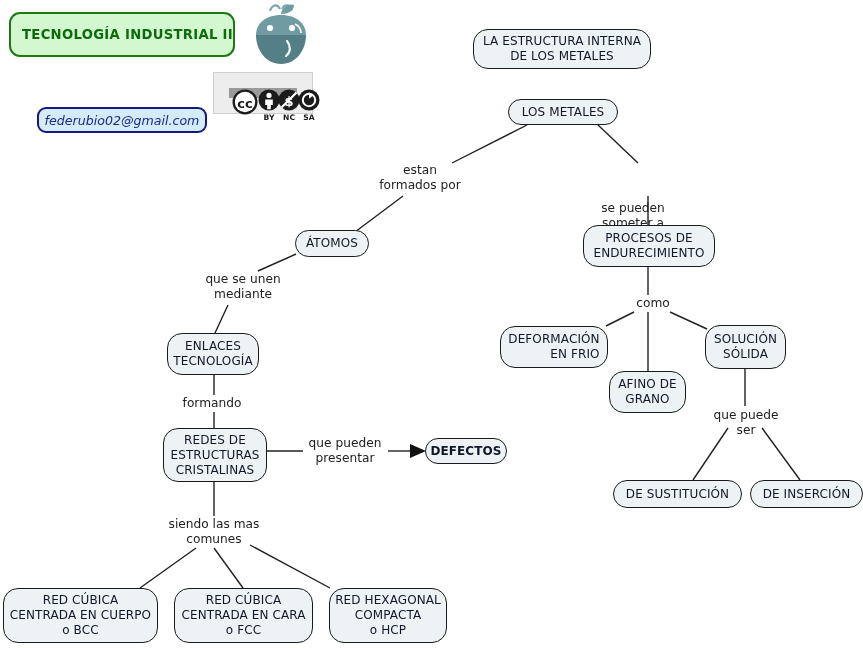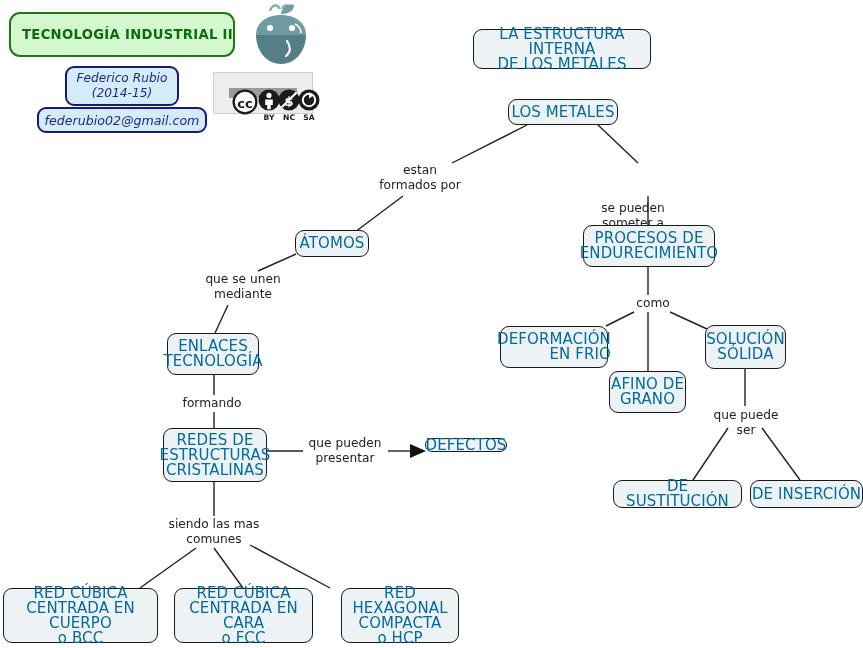--- a/index.html
+++ b/index.html
@@ -23,23 +23,23 @@
     top: 0;
     width: 863px;
     height: 648px;
     pointer-events: none;
   }
   .node {
     position: absolute;
     box-sizing: border-box;
     background: #edf3f5;
     border: 1.6px solid #1a1a1a;
-    border-radius: 9px;
-    color: #0369a1;
-    font-size: 15px;
+    border-radius: 15px;
+    color: #0f172a;
+    font-size: 12px;
     line-height: 15px;
     text-align: center;
     display: flex;
     align-items: center;
     justify-content: center;
     letter-spacing: 0.1px;
     white-space: pre-line;
     z-index: 3;
   }
   .edge-label {
@@ -156,24 +156,20 @@
       <path d="M31 11 C33 4 40 1 44 3 C44 9 38 12 31 12 Z" fill="#6f9ba2"></path>
       <path d="M31 13 C15 13 6 22 6 33 L56 33 C56 22 47 13 31 13 Z" fill="#6f9ba2"></path>
       <path d="M6 33 C6 47 15 62 31 62 C47 62 56 47 56 33 Z" fill="#557f86"></path>
       <circle cx="20" cy="26" r="3.1" fill="#ffffff"></circle>
       <circle cx="42" cy="26" r="3.1" fill="#ffffff"></circle>
       <path d="M45 22 C49 24 51 28 51 31" stroke="#ffffff" stroke-width="1.6" fill="none"></path>
       <path d="M37 39 C41 44 41 50 36 54" stroke="#ffffff" stroke-width="2.1" fill="none" stroke-linecap="round"></path>
     </svg>
   </div>
 
-  <div class="author-box">
-    <span>Federico Rubio
-(2014-15)</span>
-  </div>
 
   <div class="mail-box">
     <span>federubio02@gmail.com</span>
   </div>
 
   <div class="cc-badge">
     <div class="cc-inner">
       <svg width="92" height="34" viewBox="0 0 92 34">
 
         <circle cx="16" cy="14" r="12.5" fill="#1b1b1b"></circle>
@@ -237,28 +233,28 @@
   <div id="nodes">
       <div class="node" style="left: 473px; top: 29px; width: 178px; height: 40px;"><span>LA ESTRUCTURA INTERNA
 DE LOS METALES</span></div>
       <div class="node" style="left: 508px; top: 99px; width: 110px; height: 26px;"><span>LOS METALES</span></div>
       <div class="node" style="left: 295px; top: 230px; width: 74px; height: 27px;"><span>ÁTOMOS</span></div>
       <div class="node" style="left: 167px; top: 333px; width: 92px; height: 42px;"><span>ENLACES
 TECNOLOGÍA</span></div>
       <div class="node" style="left: 163px; top: 428px; width: 104px; height: 54px;"><span>REDES DE
 ESTRUCTURAS
 CRISTALINAS</span></div>
-      <div class="node" style="left: 425px; top: 438px; width: 82px; height: 14px;"><span>DEFECTOS</span></div>
+      <div class="node" style="left: 425px; top: 438px; width: 82px; height: 26px; font-weight: bold;"><span>DEFECTOS</span></div>
       <div class="node" style="left: 3px; top: 588px; width: 155px; height: 55px;"><span>RED CÚBICA
 CENTRADA EN CUERPO
 o BCC</span></div>
       <div class="node" style="left: 174px; top: 588px; width: 139px; height: 55px;"><span>RED CÚBICA
 CENTRADA EN CARA
 o FCC</span></div>
-      <div class="node" style="left: 341px; top: 588px; width: 118px; height: 55px; text-align: center;"><span>RED HEXAGONAL
+      <div class="node" style="left: 329px; top: 588px; width: 118px; height: 55px; text-align: center;"><span>RED HEXAGONAL
 COMPACTA
 o HCP</span></div>
       <div class="node" style="left: 583px; top: 225px; width: 132px; height: 42px;"><span>PROCESOS DE
 ENDURECIMIENTO</span></div>
       <div class="node" style="left: 500px; top: 326px; width: 108px; height: 42px; text-align: right;"><span>DEFORMACIÓN
 EN FRIO</span></div>
       <div class="node" style="left: 609px; top: 371px; width: 77px; height: 42px;"><span>AFINO DE
 GRANO</span></div>
       <div class="node" style="left: 705px; top: 325px; width: 81px; height: 44px;"><span>SOLUCIÓN
 SÓLIDA</span></div>

